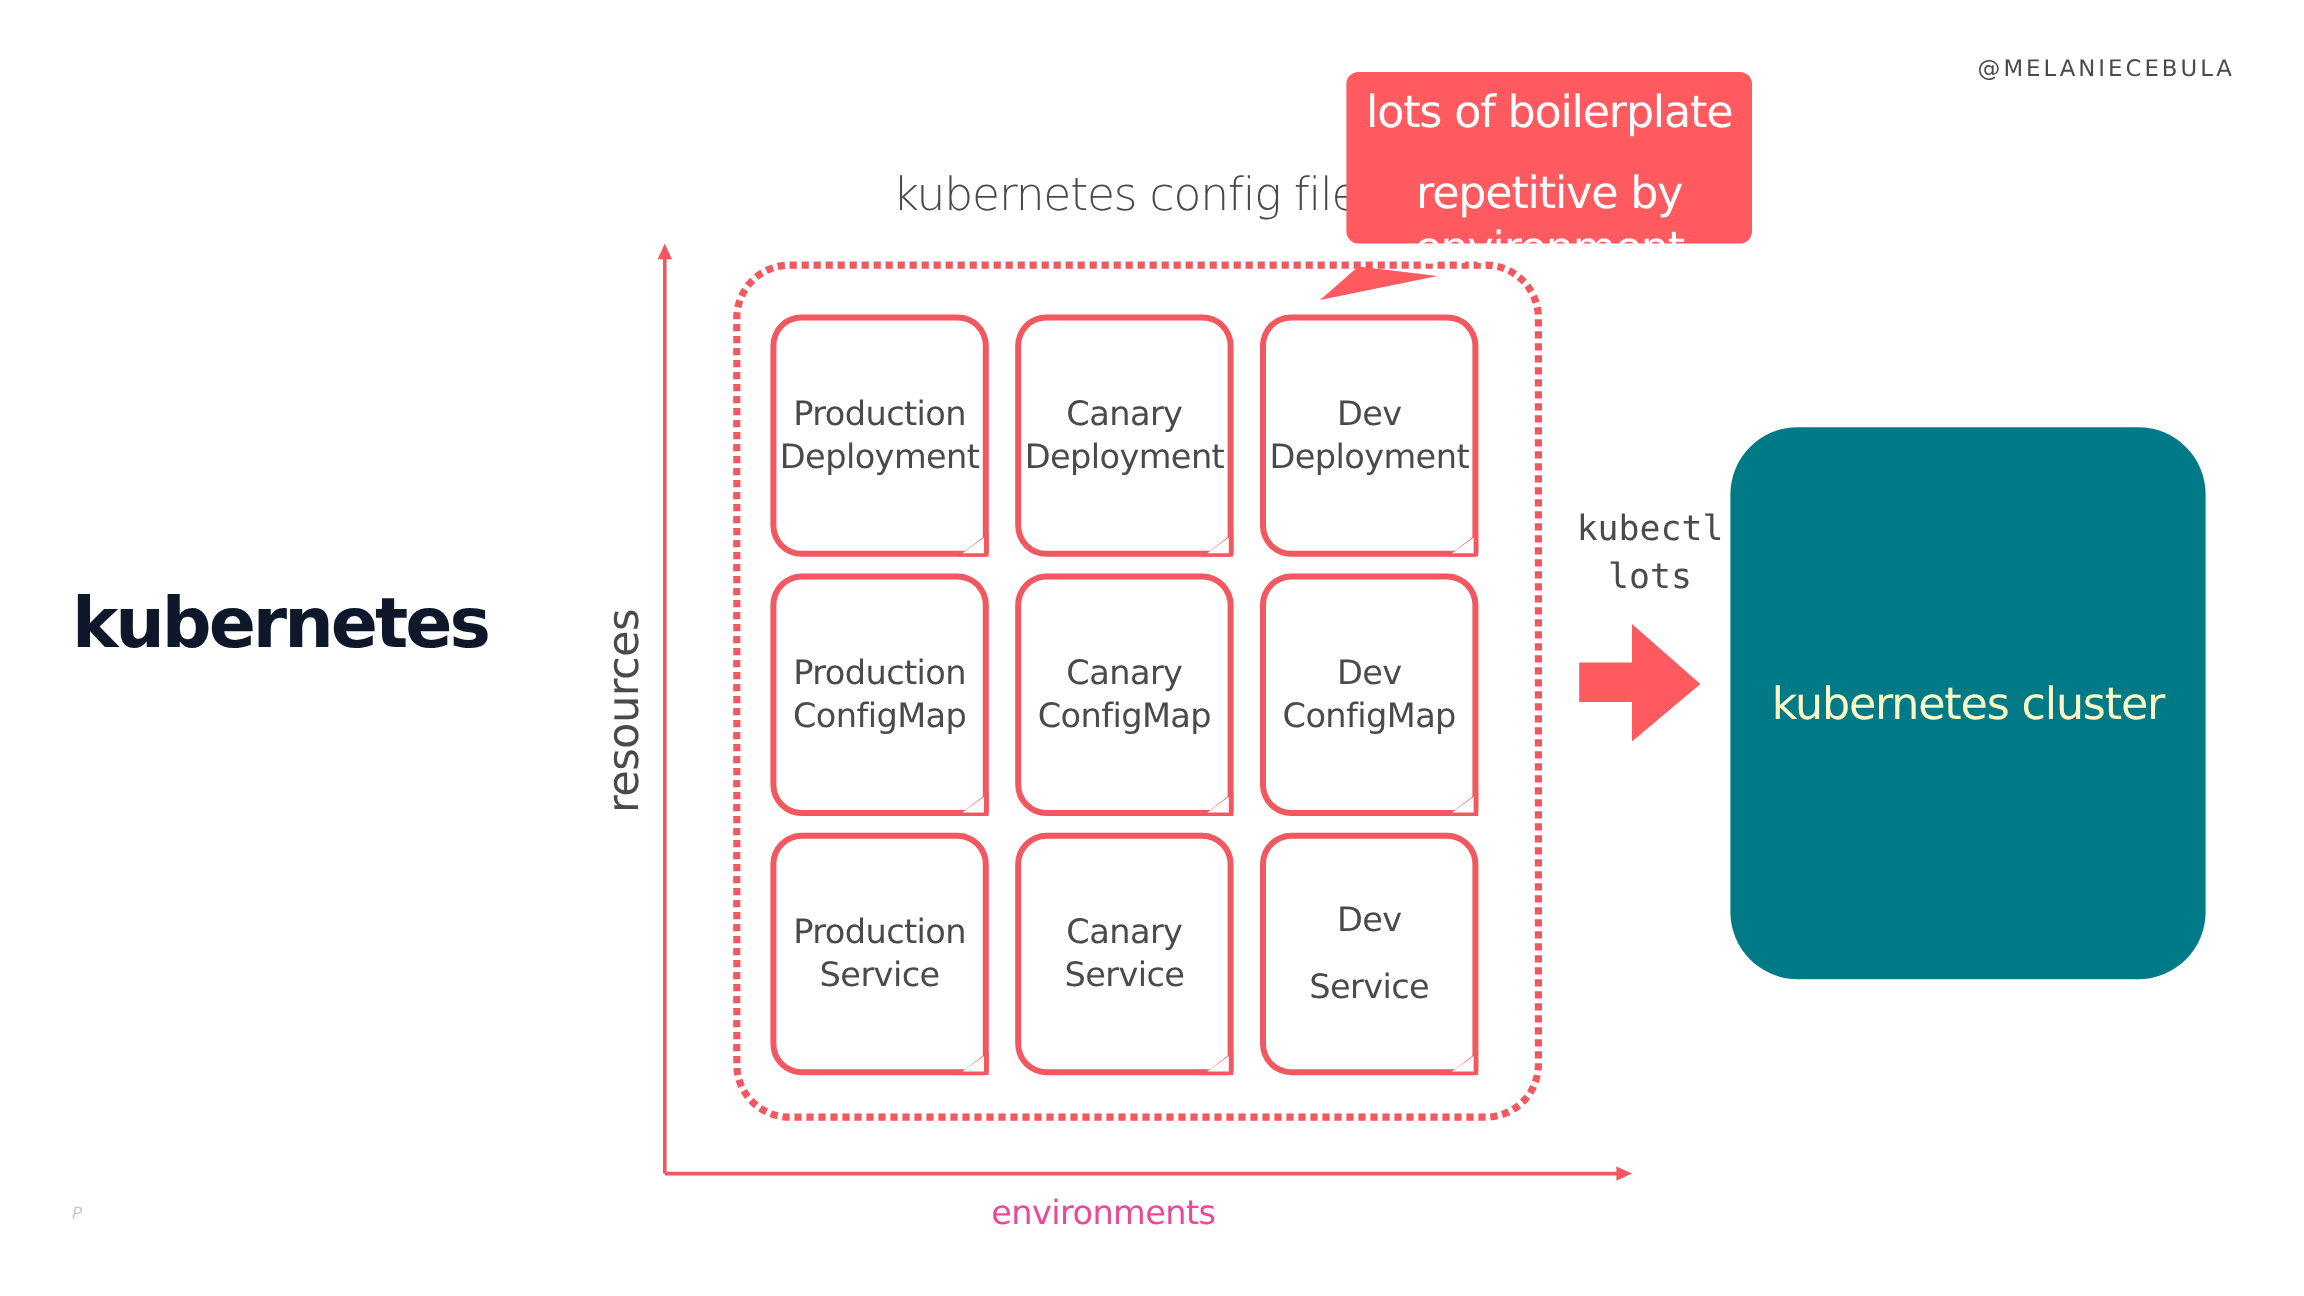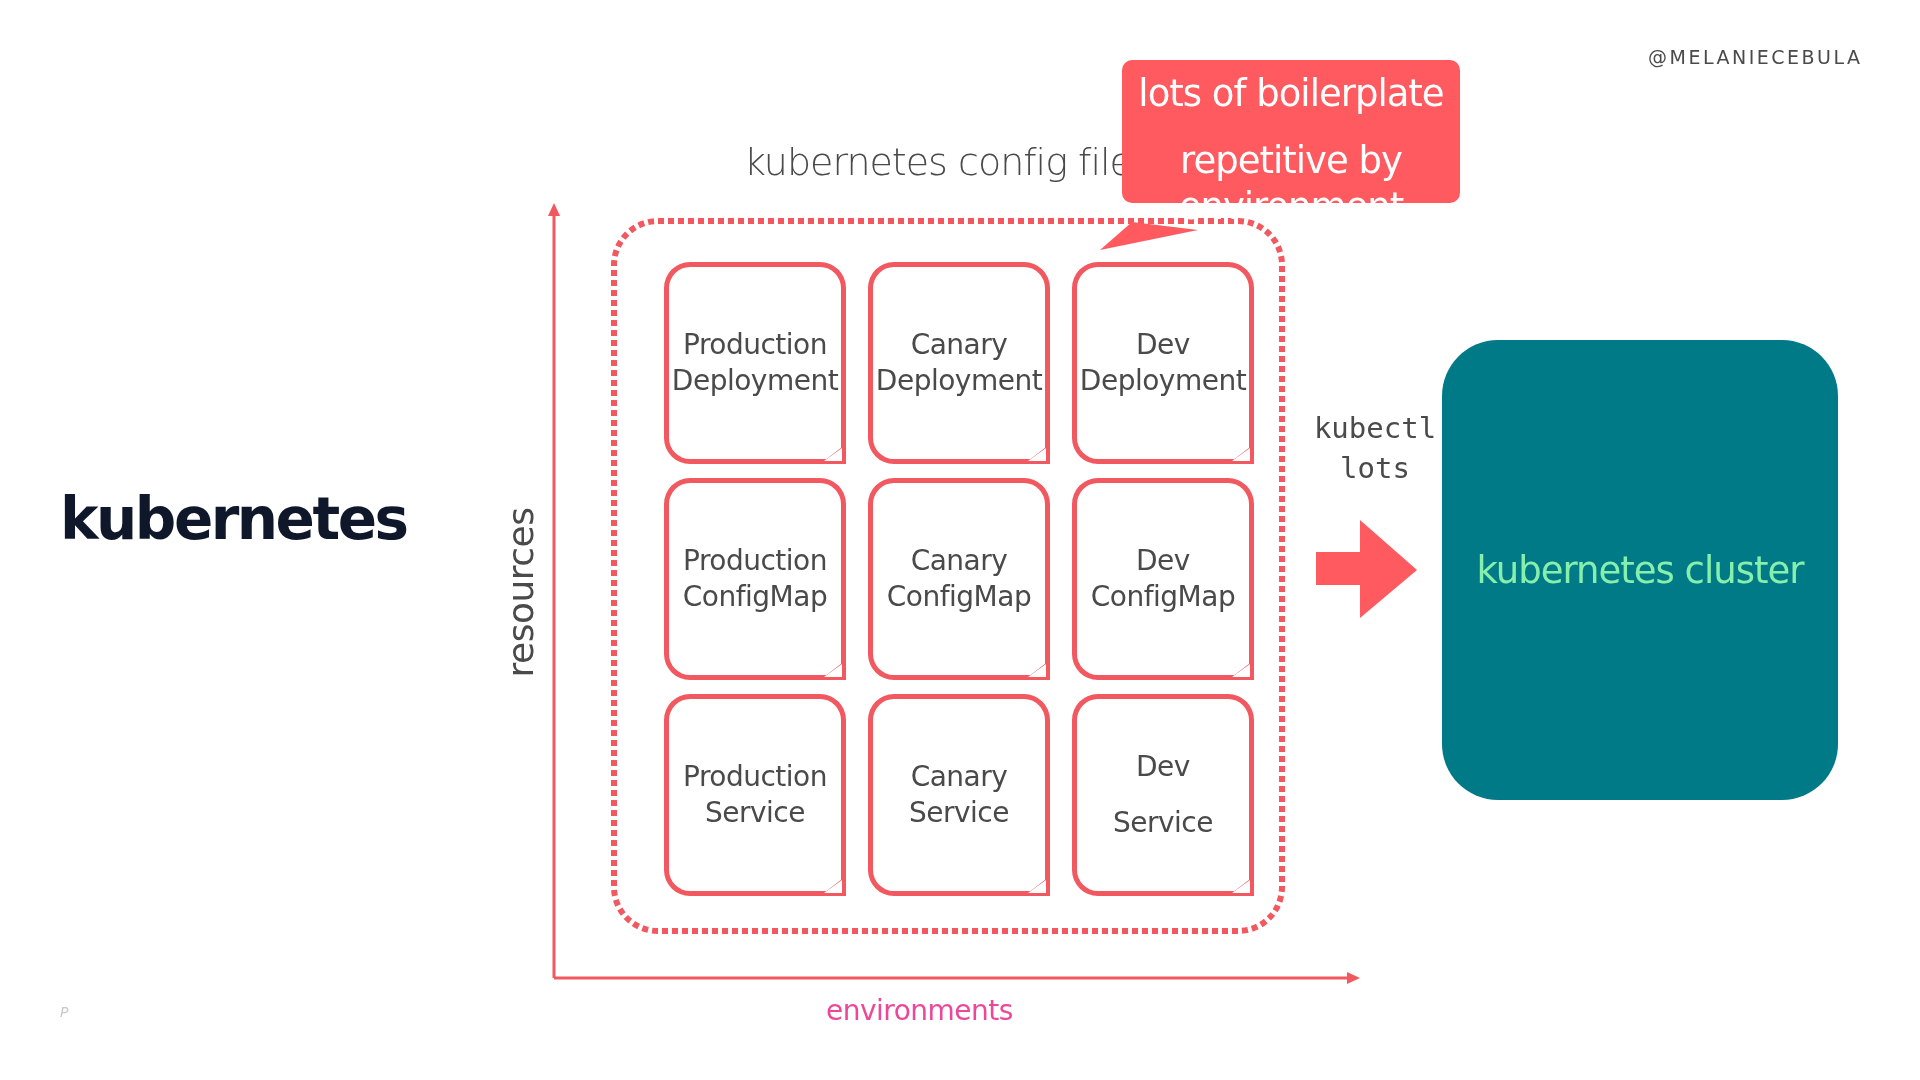--- a/index.html
+++ b/index.html
@@ -32,39 +32,38 @@
     left: 826px; top: 994px; font-size: 28px; color: #ec4899; letter-spacing: -0.5px; text-align: right;
   }
   svg.overlay { position: absolute; left: 0; top: 0; }
   .card {
     position: absolute; width: 172px; height: 192px;
     border: 5px solid #f2585f; border-radius: 26px; border-bottom-right-radius: 4px;
     background: #fff; display: flex; flex-direction: column;
     align-items: center; justify-content: center;
     font-size: 28px; line-height: 36px; color: #4a4a4a; letter-spacing: -0.5px;
     text-align: center;
-    margin-left: 22px;
   }
   .card .fold {
     position: absolute; right: -5px; bottom: -5px; width: 26px; height: 20px;
   }
   .card.spaced span + span { margin-top: 20px; }
   .callout {
     left: 1122px; top: 60px; width: 338px; height: 143px;
     background: #ff5a5f; border-radius: 10px; color: #ffffff; text-align: center;
   }
   .callout .line1 { position: absolute; left: 0; right: 0; top: 12px; font-size: 37px; letter-spacing: -1px; }
   .callout .line2 { position: absolute; left: 0; right: 0; top: 78px; font-size: 37px; line-height: 46px; letter-spacing: -1px; }
   .kubectl {
-    left: 1300px; top: 408px; width: 150px; text-align: center;
+    left: 1300px; top: 420px; width: 150px; text-align: center;
     font-family: "DejaVu Sans Mono", monospace; font-size: 29px; line-height: 40px; color: #4a4a4a;
   }
   .cluster {
-    left: 1442px; top: 340px; width: 396px; height: 460px;
-    background: #007a87; border-radius: 56px; color: #86efac;
+    left: 1442px; top: 356px; width: 396px; height: 460px;
+    background: #007a87; border-radius: 56px; color: #fef9c3;
     display: flex; align-items: center; justify-content: center;
     font-size: 37px; letter-spacing: -1px; text-align: right;
   }
 </style>
 </head>
 <body>
 
 <div class="abs handle">@MELANIECEBULA</div>
 <div class="abs logo">kubernetes</div>
 <div class="abs page-mark">P</div>

